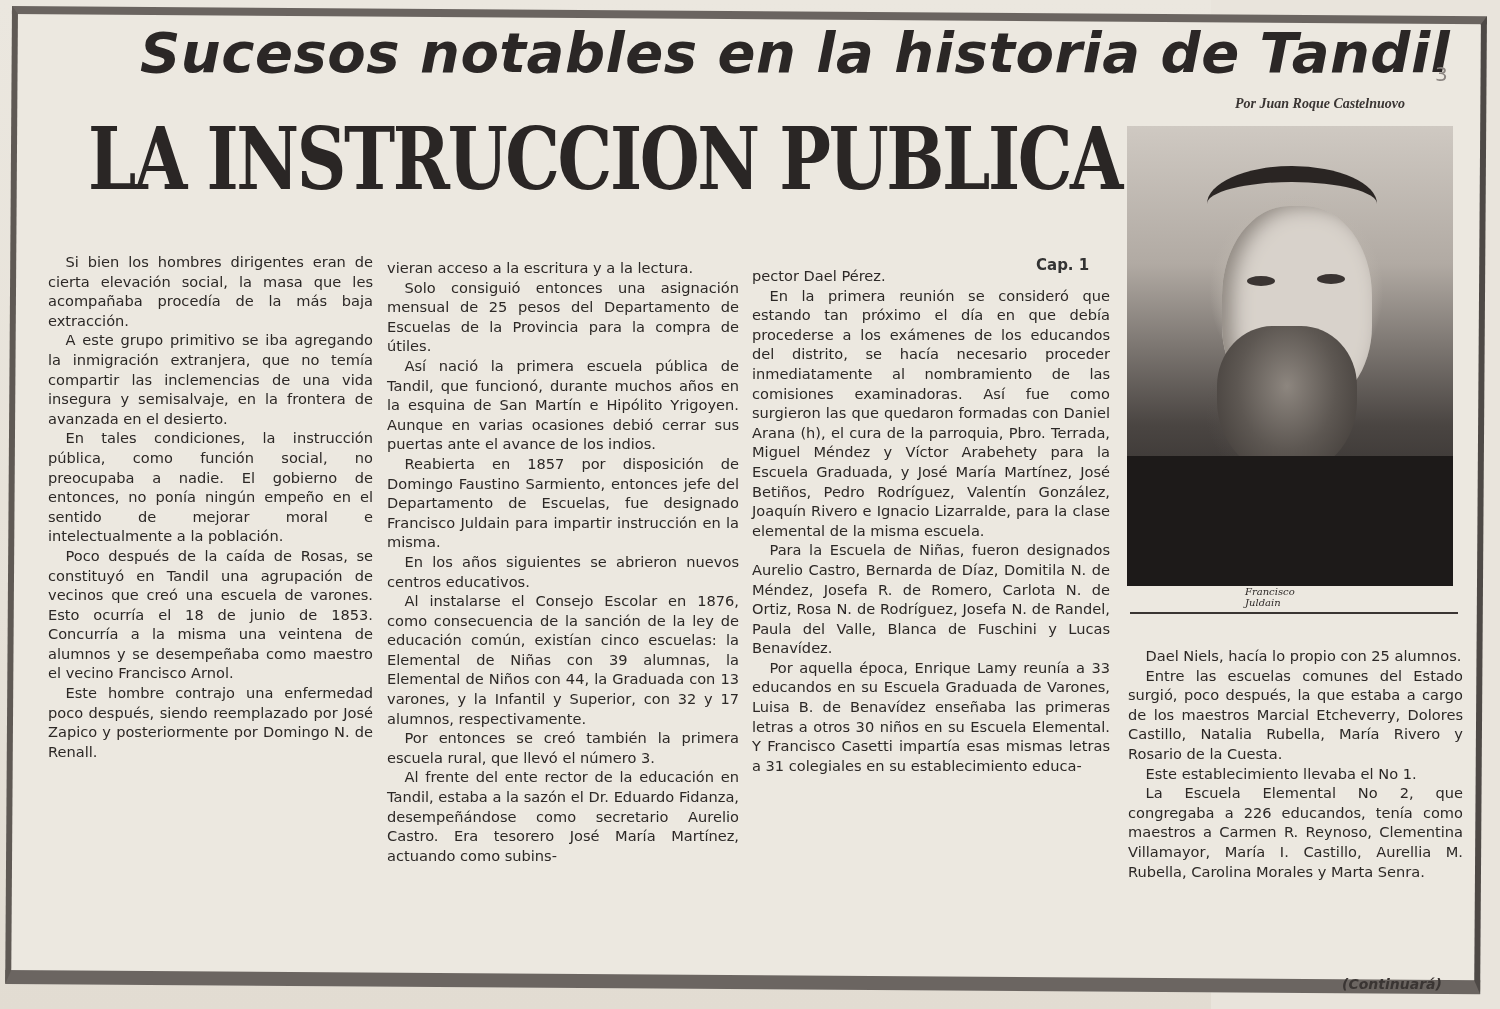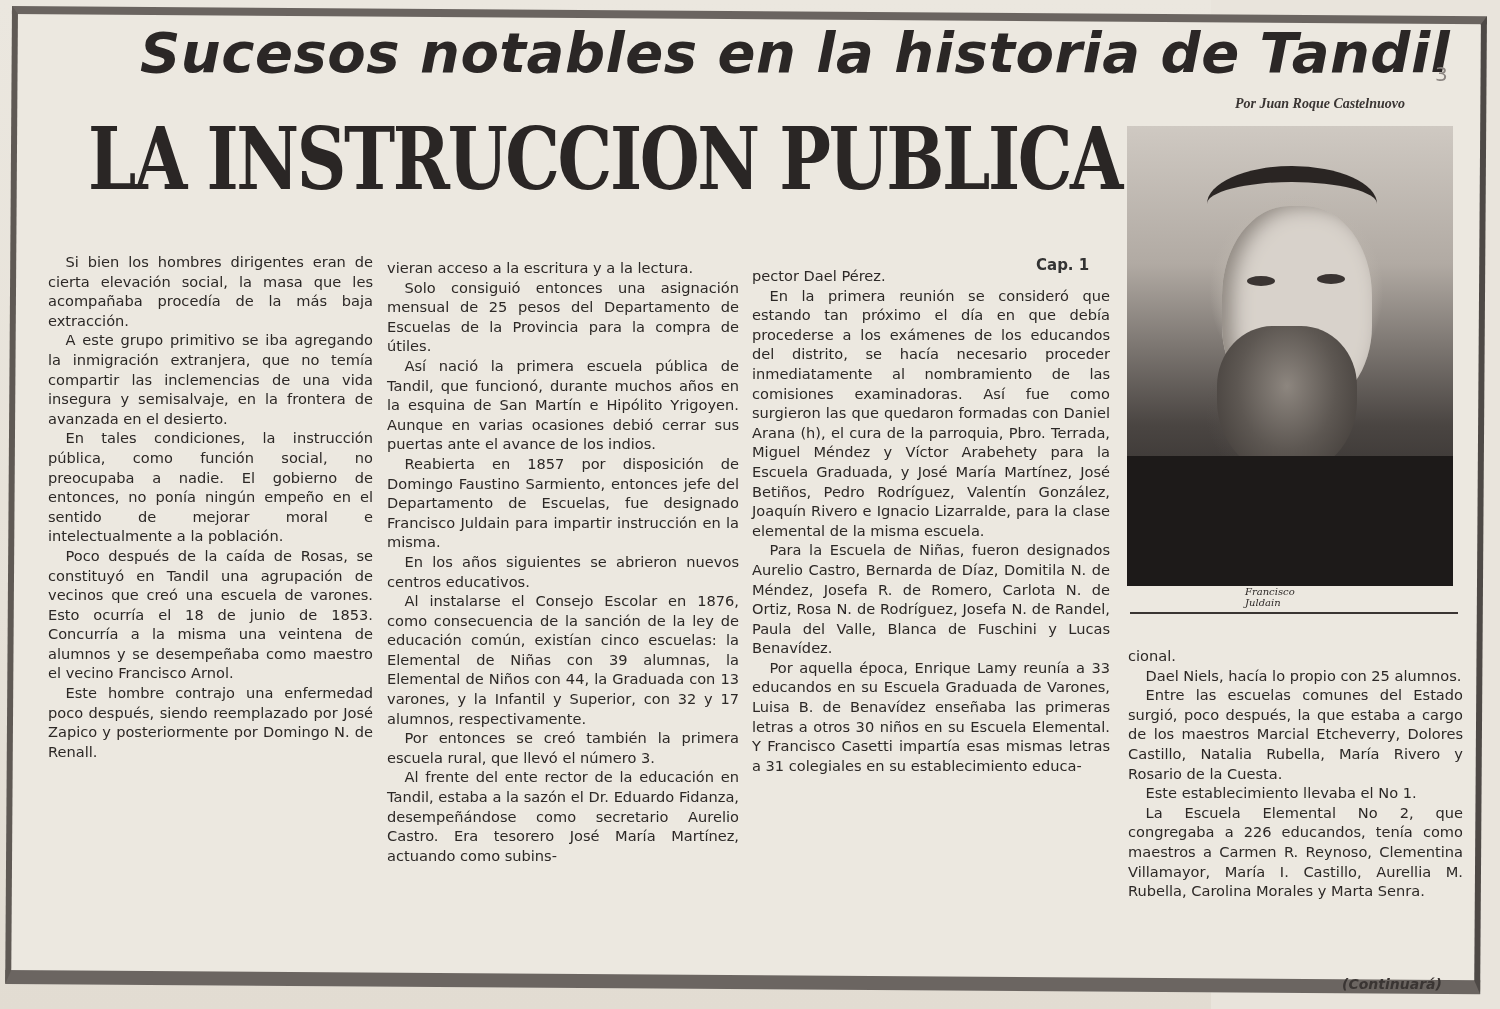--- a/index.html
+++ b/index.html
@@ -72,21 +72,20 @@
     <div class="face"></div>
     <div class="eyeL"></div>
     <div class="eyeR"></div>
     <div class="beard"></div>
     <div class="coat"></div>
   </div>
   <div class="caption">Francisco Juldain</div>
   <div class="rule"></div>
 
   <div class="col col4">
-    <p class="noind">cional.</p>
     <p>Dael Niels, hacía lo propio con 25 alumnos.</p>
     <p>Entre las escuelas comunes del Estado surgió, poco después, la que estaba a cargo de los maestros Marcial Etcheverry, Dolores Castillo, Natalia Rubella, María Rivero y Rosario de la Cuesta.</p>
     <p>Este establecimiento llevaba el No 1.</p>
     <p>La Escuela Elemental No 2, que congregaba a 226 educandos, tenía como maestros a Carmen R. Reynoso, Clementina Villamayor, María I. Castillo, Aurellia M. Rubella, Carolina Morales y Marta Senra.</p>
   </div>
 
   <div class="cont">(Continuará)</div>
 </div>
 
 </body></html>

